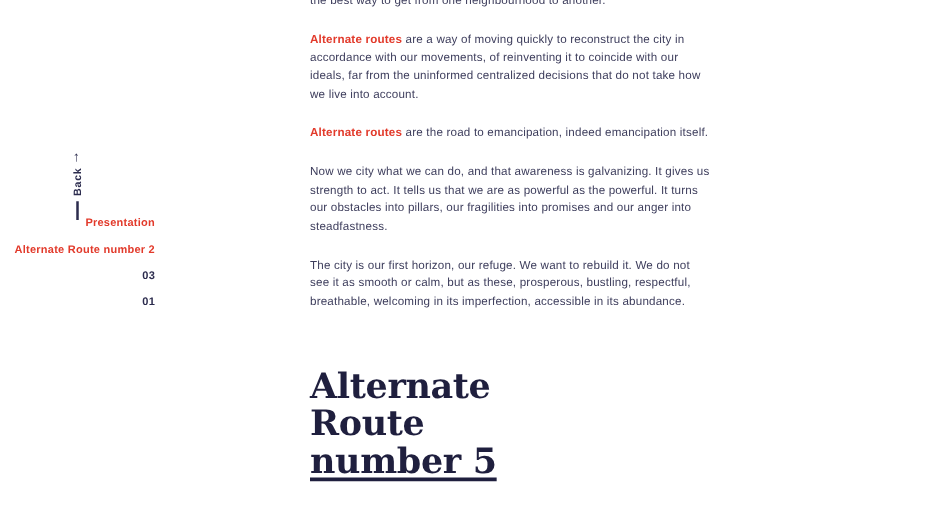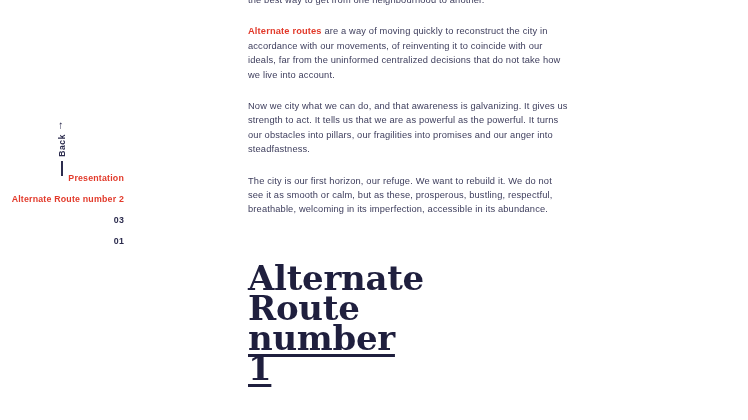--- a/index.html
+++ b/index.html
@@ -60,21 +60,21 @@
   }
   .lead {
     color: var(--accent, #e23a2b);
     font-weight: bold;
     margin-top: 17px;
   }
   .big-heading {
     margin: 46px 0 0 0;
     width: 165px;
     font-family: "DejaVu Serif", serif;
-    font-size: 34px; line-height: 30px; font-weight: bold;
+    font-size: 28px; line-height: 30px; font-weight: bold;
     letter-spacing: -0.3px;
     color: var(--heading, #1f1f3e);
   }
   .big-heading .hl { display: block; }
   .big-heading .underlined {
     text-decoration: underline;
     text-decoration-thickness: 2.5px;
     text-underline-offset: 4px;
   }
 </style>
@@ -94,23 +94,24 @@
         <div class="nav-item nav-link">Alternate Route number 2</div>
         <div class="nav-item nav-number">03</div>
         <div class="nav-item nav-number">01</div>
       </nav>
   </aside>
 
   <main class="article">
     <div>
         <p class="para">the best way to get from one neighbourhood to another.</p>
         <p class="para"><strong class="lead">Alternate routes</strong> are a way of moving quickly to reconstruct the city in accordance with our movements, of reinventing it to coincide with our ideals, far from the uninformed centralized decisions that do not take how we live into account.</p>
+        <p class="para"><strong class="lead">Alternate routes</strong> are the road to emancipation, indeed emancipation itself.</p>
         <p class="para">Now we city what we can do, and that awareness is galvanizing. It gives us strength to act. It tells us that we are as powerful as the powerful. It turns our obstacles into pillars, our fragilities into promises and our anger into steadfastness.</p>
         <p class="para">The city is our first horizon, our refuge. We want to rebuild it. We do not see it as smooth or calm, but as these, prosperous, bustling, respectful, breathable, welcoming in its imperfection, accessible in its abundance.</p>
       </div>
     <h1 class="big-heading">
       <span class="hl">Alternate</span>
       <span class="hl">Route</span>
-      <span class="hl underlined">number 1</span>
+      <span class="hl underlined">number 5</span>
     </h1>
   </main>
 
 </div>
 
 </body></html>

